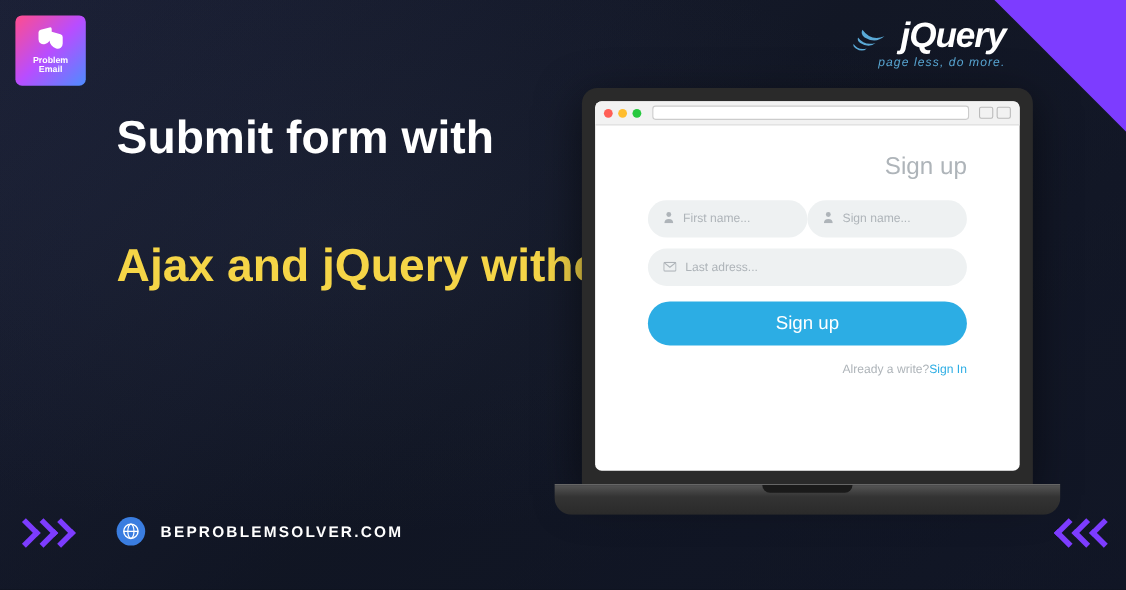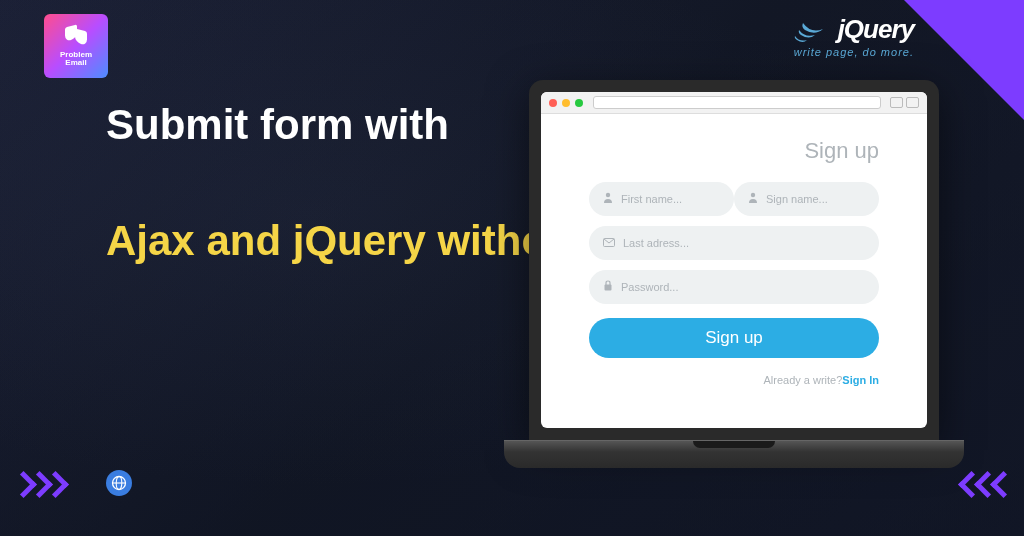--- a/index.html
+++ b/index.html
@@ -36,21 +36,20 @@
   top: 14px;
   left: 14px;
   width: 64px;
   height: 64px;
   border-radius: 6px;
   background: linear-gradient(135deg, #ff4d8d 0%, #b84dff 50%, #4d8dff 100%);
   display: flex;
   flex-direction: column;
   align-items: center;
   justify-content: center;
-  margin-left: 30px;
 }
 .logo-icon {
   width: 22px;
   height: 22px;
   position: relative;
 }
 .logo-icon::before, .logo-icon::after {
   content: '';
   position: absolute;
   width: 12px;
@@ -142,21 +141,21 @@
   right: 110px;
   text-align: right;
 }
 .jquery-wave {
   display: inline-block;
   vertical-align: middle;
   margin-right: 6px;
 }
 .jquery-text {
   color: #fff;
-  font-size: 26px;
+  font-size: 32px;
   font-weight: 700;
   font-style: italic;
   letter-spacing: -1px;
 }
 .jquery-tagline {
   color: #5aa9d6;
   font-size: 11px;
   font-style: italic;
   letter-spacing: 1px;
   margin-top: -4px;
@@ -283,21 +282,21 @@
   font-weight: 300;
   margin-top: 4px;
   margin-bottom: 16px;
 }
 .signin-row {
   font-size: 11px;
   color: #aeb4b9;
 }
 .signin-link {
   color: #2cade4;
-  font-weight: 700;
+  font-weight: 400;
 }
 </style>
 </head>
 <body>
 
 <div class="bg-overlay"></div>
 <div class="bg-photo"></div>
 <div class="triangle"></div>
 
 <div class="logo-box">
@@ -317,21 +316,21 @@
 
 <div class="jquery-logo">
   <span class="jquery-wave">
     <svg width="34" height="28" viewBox="0 0 34 28">
       <path d="M2 18 Q6 24 14 22 Q10 26 4 22 Q1 20 2 18 Z" fill="#5aa9d6"></path>
       <path d="M6 12 Q12 20 22 17 Q16 22 8 17 Q5 15 6 12 Z" fill="#5aa9d6"></path>
       <path d="M10 5 Q18 16 30 11 Q22 18 12 12 Q8 9 10 5 Z" fill="#5aa9d6"></path>
     </svg>
   </span>
   <span class="jquery-text">jQuery</span>
-  <div class="jquery-tagline">write page, do more.</div>
+  <div class="jquery-tagline">page less, do more.</div>
 </div>
 
 <div class="laptop">
   <div class="laptop-screen">
     <div class="browser-window">
       <div class="titlebar">
         <div class="dots">
           <div class="dot red"></div>
           <div class="dot yel"></div>
           <div class="dot grn"></div>
@@ -366,49 +365,39 @@
           <div class="field">
             <span class="field-icon">
               <svg width="12" height="9" viewBox="0 0 12 9">
                   <rect x="0.5" y="0.5" width="11" height="8" rx="1" fill="none" stroke="#aeb4b9" stroke-width="1"></rect>
                   <path d="M1 1 L6 5 L11 1" fill="none" stroke="#aeb4b9" stroke-width="1"></path>
                 </svg>
             </span>
             <span class="field-text">Last adress...</span>
           </div>
         </div>
-        <div class="field-row">
-          <div class="field">
-            <span class="field-icon">
-              <svg width="10" height="11" viewBox="0 0 10 11">
-                  <rect x="1.5" y="4.5" width="7" height="6" rx="1" fill="#aeb4b9"></rect>
-                  <path d="M3 5 L3 3 Q3 1 5 1 Q7 1 7 3 L7 5" fill="none" stroke="#aeb4b9" stroke-width="1.2"></path>
-                </svg>
-            </span>
-            <span class="field-text">Password...</span>
-          </div>
-        </div>
         <div class="sign-btn">Sign up</div>
         <div class="signin-row">
           <span>Already a write?</span><span class="signin-link">Sign In</span>
         </div>
       </div>
     </div>
   </div>
   <div class="laptop-base"></div>
 </div>
 
 <div class="footer-url">
   <div class="globe-icon">
     <svg width="16" height="16" viewBox="0 0 16 16">
       <circle cx="8" cy="8" r="6.5" fill="none" stroke="#fff" stroke-width="1.3"></circle>
       <ellipse cx="8" cy="8" rx="2.8" ry="6.5" fill="none" stroke="#fff" stroke-width="1.1"></ellipse>
       <line x1="1.5" y1="8" x2="14.5" y2="8" stroke="#fff" stroke-width="1.1"></line>
     </svg>
   </div>
+  <div class="url-text">BEPROBLEMSOLVER.COM</div>
 </div>
 
 <div class="chevrons left">
   <div class="chev"></div>
     <div class="chev"></div>
     <div class="chev"></div>
 </div>
 <div class="chevrons right">
   <div class="chev"></div>
     <div class="chev"></div>

